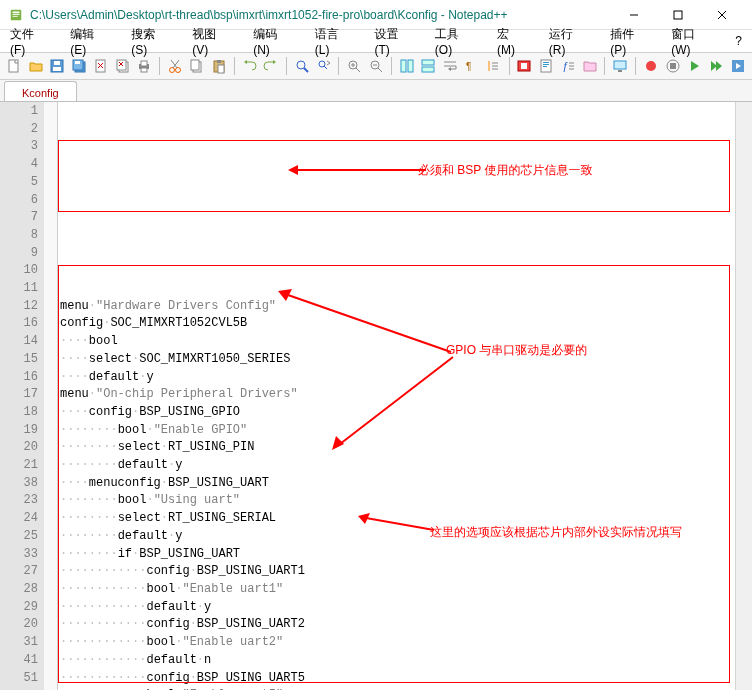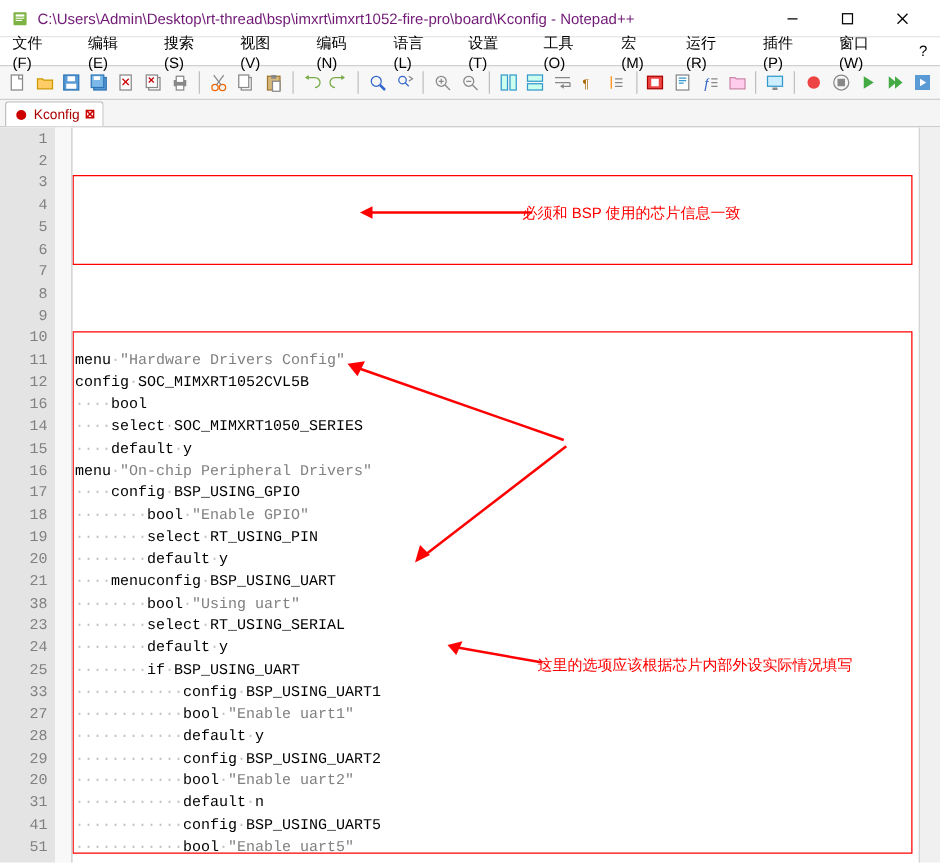--- a/index.html
+++ b/index.html
@@ -1,30 +1,30 @@
 <!DOCTYPE html>
 <html><head>
 <meta charset="utf-8">
 <style>
 * { margin:0; padding:0; box-sizing:border-box; }
 body { font-family:"Microsoft YaHei","Segoe UI",Tahoma,sans-serif; font-size:12px; background:#fff; width:752px; height:691px; overflow:hidden; position:relative; }
 .titlebar { height:30px; background:#fff; display:flex; align-items:center; padding:0 8px; border-bottom:1px solid #e0e0e0; }
 .titlebar .icon { width:16px; height:16px; margin-right:6px; display:inline-flex; align-items:center; justify-content:center; }
 .titlebar .icon svg { width:14px; height:14px; }
-.titlebar .title { flex:1; color:#701a75; font-size:12px; }
+.titlebar .title { flex:1; color:#0f766e; font-size:12px; }
 .titlebar .ctrls { display:flex; gap:0; }
 .titlebar .ctrl { width:44px; height:28px; display:flex; align-items:center; justify-content:center; }
 .menubar { height:22px; background:#fff; display:flex; align-items:center; padding:0 4px; gap:12px; }
 .menubar .mi { padding:2px 6px; cursor:pointer; color:#000; }
 .toolbar { height:28px; background:#f7f7f7; border-top:1px solid #d0d0d0; border-bottom:1px solid #d0d0d0; display:flex; align-items:center; padding:0 4px; gap:2px; }
 .tbtn { width:22px; height:22px; border:1px solid transparent; display:flex; align-items:center; justify-content:center; border-radius:2px; cursor:pointer; position:relative; }
 .tbtn svg { width:16px; height:16px; }
 .tsep { width:1px; height:18px; background:#c0c0c0; margin:0 3px; }
 .tabbar { height:22px; background:#f5f5f5; display:flex; align-items:flex-end; padding:0 4px; border-bottom:1px solid #c0c0c0; }
-.tab { height:20px; background:#fff; border:1px solid #c0c0c0; border-bottom:none; padding:1px 6px; margin-right:2px; display:flex; align-items:center; gap:4px; font-size:11px; color:#a00; border-top-left-radius:3px; border-top-right-radius:3px; }
+.tab { height:20px; background:#fff; border:1px solid #c0c0c0; border-bottom:none; padding:1px 17px; margin-right:2px; display:flex; align-items:center; gap:4px; font-size:11px; color:#a00; border-top-left-radius:3px; border-top-right-radius:3px;flex-direction:column; }
 .tab .x { color:#c00; font-weight:bold; font-size:10px; line-height:1; }
 .editor { display:flex; height:588px; position:relative; background:#fff; }
 .gutter { width:44px; background:#e4e4e4; text-align:right; padding:1px 6px 0 0; font-family:"Courier New",monospace; font-size:12px; color:#808080; line-height:17.7px; }
 .fold { width:14px; background:#f8f8f8; border-right:1px solid #ccc; }
 .code { flex:1; font-family:"Courier New",monospace; font-size:12px; line-height:17.7px; padding:1px 0 0 2px; white-space:pre; color:#000; position:relative; overflow:hidden; }
 .cl { background:#e8e8ff; display:block; }
 .s { color:#808080; }
 .dot { color:#c0c0c0; }
 .scrollv { width:17px; background:#f0f0f0; border-left:1px solid #d4d4d4; }
 .anno { position:absolute; color:#ff0000; font-family:"Microsoft YaHei",sans-serif; font-size:12px; pointer-events:none; }
@@ -337,20 +337,21 @@
       <div>20</div>
       <div>31</div>
       <div>41</div>
       <div>51</div>
     </div>
   <div class="fold"></div>
   <div class="code" id="code">
     <div class="redbox" style="left:0;top:38px;width:672px;height:72px;"></div>
     <div class="redbox" style="left:0;top:163px;width:672px;height:418px;"></div>
     <span class="anno" style="left:360px;top:60px;">必须和 BSP 使用的芯片信息一致</span>
+    <span class="anno" style="left:388px;top:240px;">GPIO 与串口驱动是必要的</span>
     <span class="anno" style="left:372px;top:422px;">这里的选项应该根据芯片内部外设实际情况填写</span>
     <svg class="arrow" style="left:228px;top:60px;" width="140" height="20">
         <line x1="140" y1="8" x2="10" y2="8" stroke="#f00" stroke-width="2"></line>
         <path d="M2 8l10-5v10z" fill="#f00"></path>
       </svg>
     <svg class="arrow" style="left:218px;top:185px;" width="180" height="70">
         <line x1="175" y1="65" x2="12" y2="8" stroke="#f00" stroke-width="2"></line>
         <path d="M2 4l14-2-6 12z" fill="#f00"></path>
       </svg>
     <svg class="arrow" style="left:270px;top:250px;" width="130" height="100">

